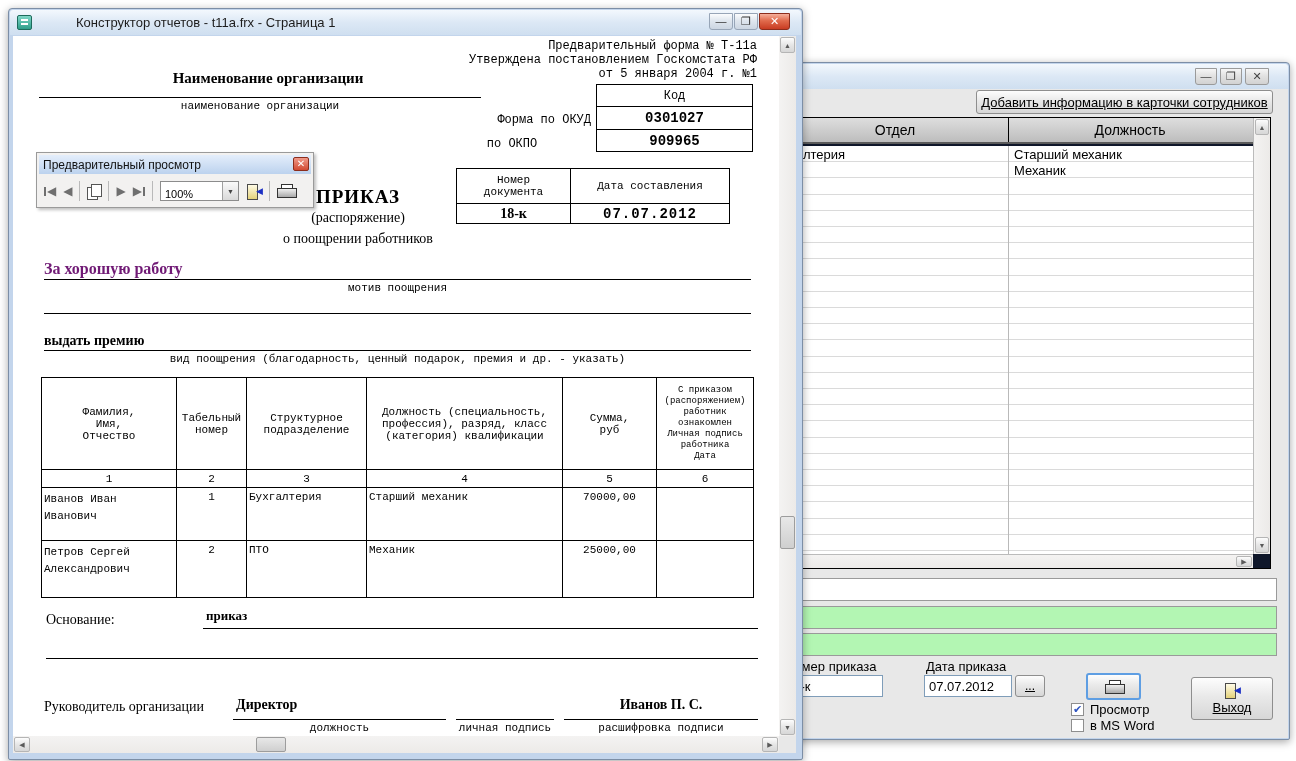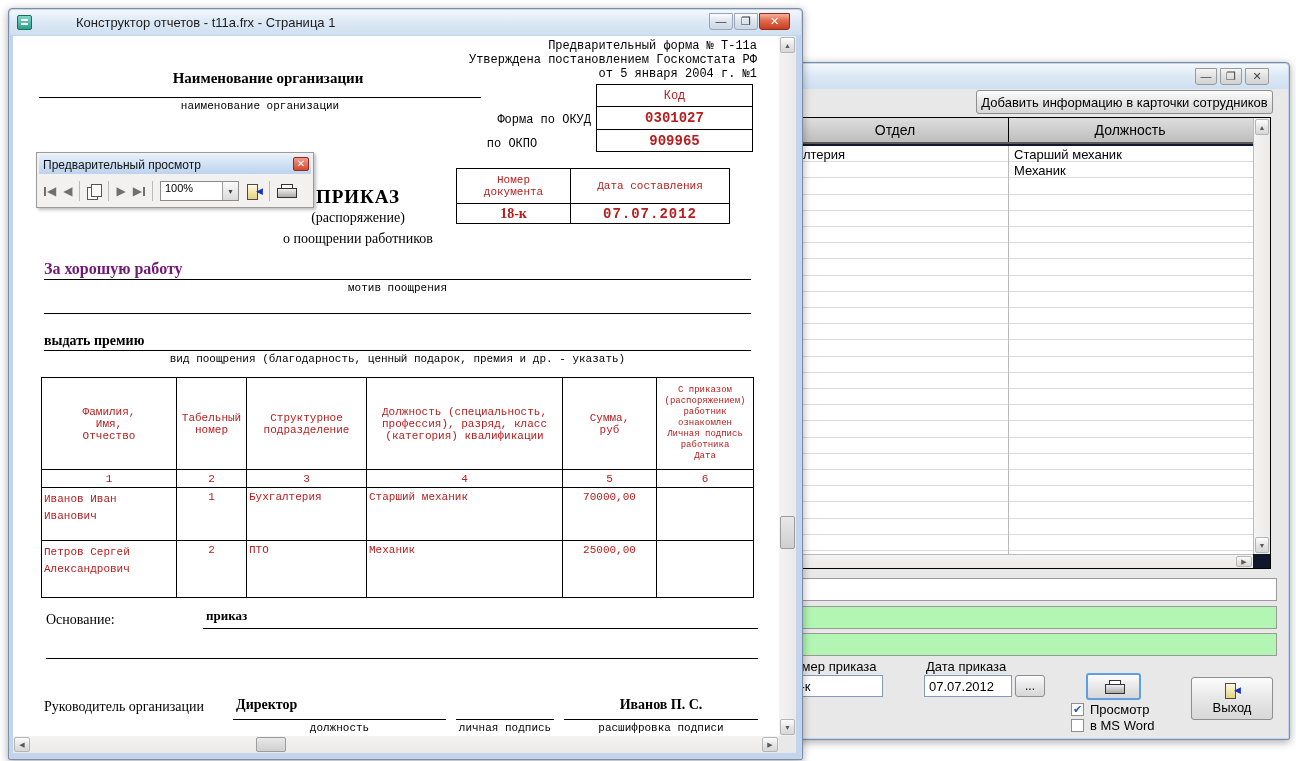--- a/index.html
+++ b/index.html
@@ -6,21 +6,21 @@
   html,body { width:1296px; height:761px; background:#fff; overflow:hidden;
               font-family:"Liberation Sans","DejaVu Sans",sans-serif; }
   #stage { position:relative; width:1296px; height:761px; background:#fff; }
 
   
   .abs { position:absolute; }
   .mono { font-family:"Liberation Mono","DejaVu Sans Mono",monospace; }
   .serif { font-family:"Liberation Serif","DejaVu Serif",serif; }
   .btn { display:flex; align-items:center; justify-content:center;
          background:linear-gradient(#fdfdfd,#e9e9e9 45%,#d7d7d7);
-         border:1px solid #8e8e8e; border-radius:3px; font-size:13px; color:#000; }
+         border:1px solid #8e8e8e; border-radius:3px; font-size:13px; color:#000;text-decoration:underline; }
   .hline { position:absolute; height:1px; background:#000; }
 
   
   .win { position:absolute; background:#c3d5ec; border:1px solid #7c8ea6; border-radius:4px 4px 2px 2px;
          box-shadow:0 2px 8px rgba(0,0,0,.35); }
   .titlebar { position:absolute; left:1px; top:1px; right:1px; height:25px;
               background:linear-gradient(#f3f8fd,#dce8f5 50%,#cfdff0);
               border-radius:3px 3px 0 0; display:flex; align-items:center;gap:36px; }
   .titletext { font-size:13px; color:#1c1c1c; white-space:nowrap; }
   .winbtn { position:absolute; height:17px; display:flex; align-items:center; justify-content:center;
@@ -33,36 +33,36 @@
   .sb-track-v { background:linear-gradient(to right,#f4f3f2,#eceae8); }
   .sb-track-h { background:linear-gradient(#f4f3f2,#eceae8); }
   .sb-btn { position:absolute; background:linear-gradient(#fdfdfd,#e6e6e6 50%,#d7d7d7);
             border:1px solid #b5b5b5; border-radius:2px; display:flex; align-items:center; justify-content:center;
             color:#5a5a5a; font-size:7px; }
   .sb-thumb { position:absolute; background:linear-gradient(#e8e8e8,#cfcfcf); border:1px solid #9d9d9d; border-radius:2px; }
 
   
   .doc-small { font-size:11px; color:#000; }
   .doc-table { border-collapse:collapse; }
-  .doc-table td { border:1px solid #000; font-size:11px; color:#b91c1c;
+  .doc-table td { border:1px solid #000; font-size:11px; color:#000000;
                   font-family:"Liberation Mono","DejaVu Sans Mono",monospace; }
   .prelines { white-space:pre-line; }
 
   
   #pv-toolbar { background:#f2f1f0; border:1px solid #9a9a9a; box-shadow:2px 2px 3px rgba(0,0,0,.25);margin-top:12px; }
   #pv-title { height:19px; margin:2px; background:linear-gradient(#e4eefb,#bcd2ee); display:flex; align-items:center;
               padding-left:4px; font-size:12px; color:#111; position:relative; }
   #pv-close { position:absolute; right:2px; top:2px; width:16px; height:14px;
               background:linear-gradient(#f09a8a,#d24a33); border:1px solid #8c2d1c; border-radius:2px;
               color:#fff; font-size:10px; line-height:12px; text-align:center; font-weight:bold; }
   #pv-buttons { height:30px; display:flex; align-items:center; padding:0 7px; gap:7px; }
   .nav { color:#6f6f6f; font-size:12px; display:flex; align-items:center; gap:1px; }
   .navbar { width:2px; height:9px; background:#6f6f6f; display:inline-block; }
   .toolsep { width:1px; height:20px; background:#b9b9b9; }
-  .combo { display:flex; align-items:flex-start; border:1px solid #8c8c8c; background:#fff; height:20px;gap:25px; }
+  .combo { display:flex; align-items:flex-end; border:1px solid #8c8c8c; background:#fff; height:20px;gap:25px; }
   .combo-val { font-size:11px; padding:0 4px; width:36px; color:#000; }
   .combo-dd { width:16px; height:18px; background:linear-gradient(#fafafa,#d9d9d9); border-left:1px solid #a0a0a0;
               display:flex; align-items:center; justify-content:center; font-size:7px; color:#444; }
 
   
   .ic-doc { width:15px; height:15px; background:linear-gradient(#7fd6c7,#2e9e8a); border:1px solid #1d6b5c; border-radius:2px; position:relative; }
   .ic-doc:before { content:""; position:absolute; left:3px; top:3px; right:3px; height:2px; background:#fff; box-shadow:0 4px 0 #fff; }
   .ic-pages { width:14px; height:14px; position:relative; }
   .ic-pages:before, .ic-pages:after { content:""; position:absolute; width:9px; height:11px; background:#fff; border:1px solid #555; }
   .ic-pages:before { left:0; top:3px; } .ic-pages:after { left:4px; top:0; }

